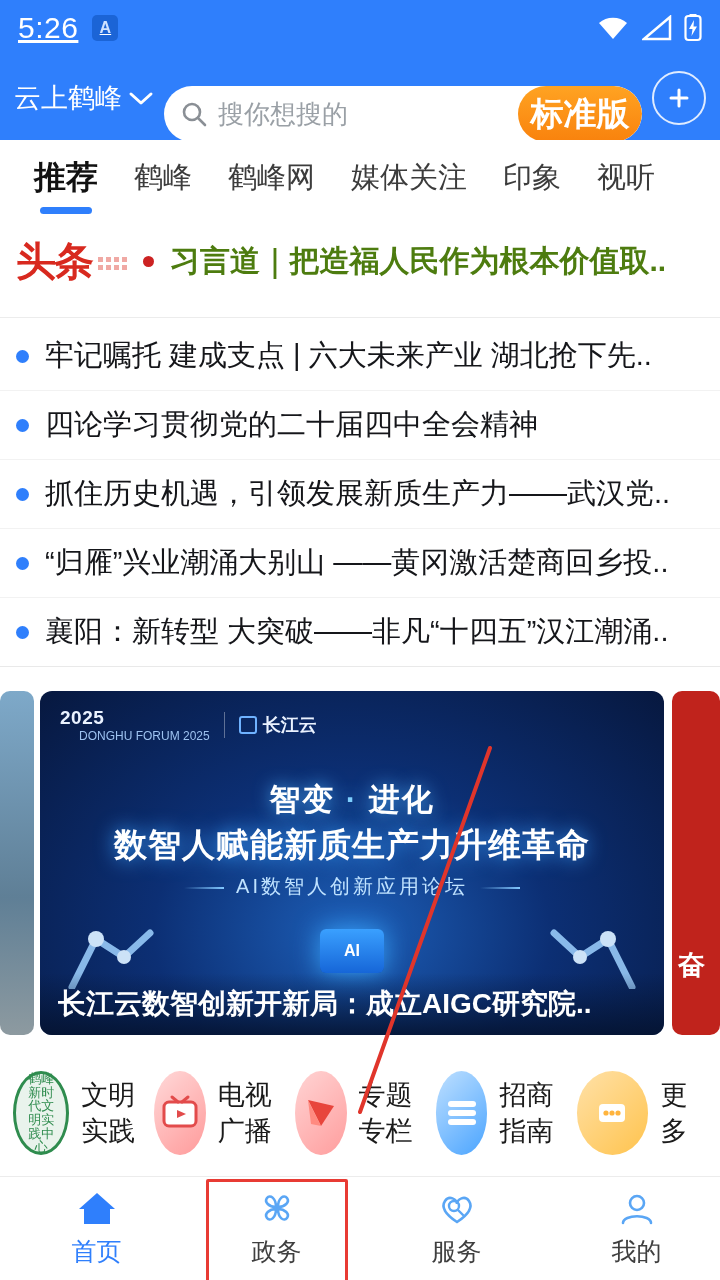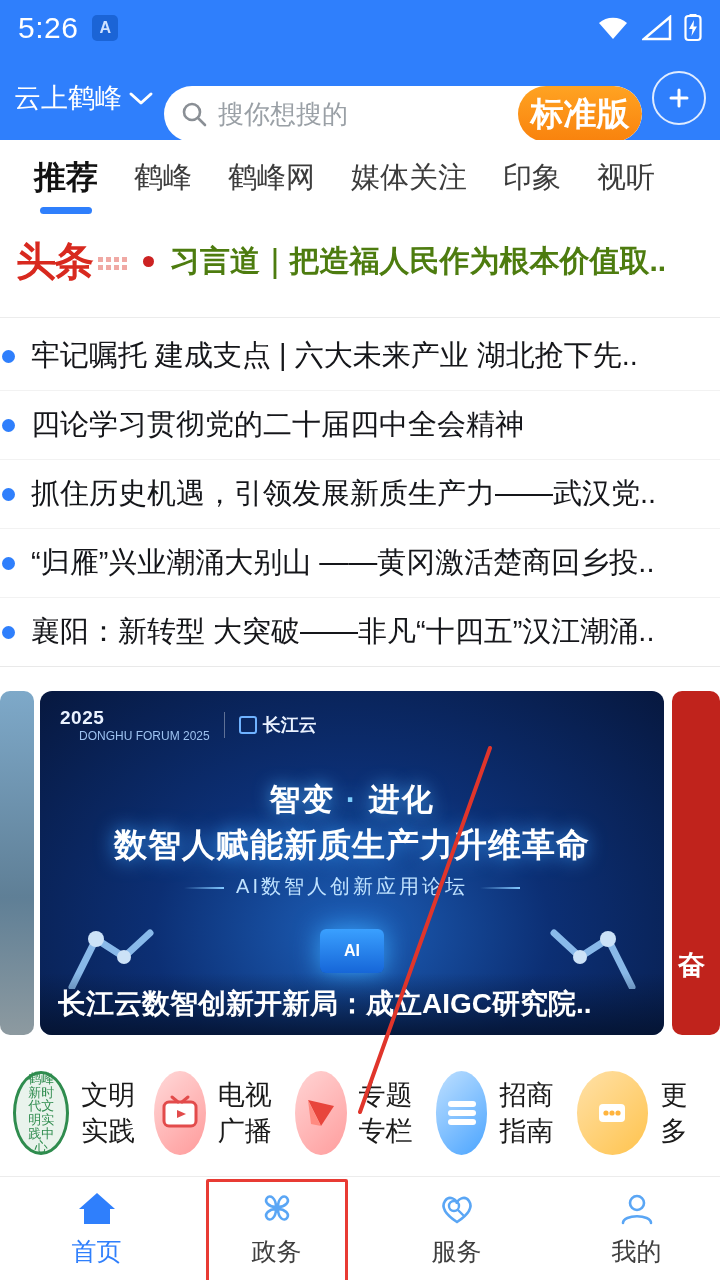--- a/index.html
+++ b/index.html
@@ -7,21 +7,21 @@
     width: 720px; height: 1280px;
     font-family: "Liberation Sans", "DejaVu Sans", sans-serif;
     background: #ffffff;
     overflow: hidden;
   }
   .screen { position: relative; width: 720px; height: 1280px; background: #fff; }
 
   
   .statusbar {
     height: 56px; background: #2f7ffc; color: #fff;
-    display: flex; align-items: center; padding: 0 18px;
+    display: flex; align-items: center; padding: 0 18px; text-decoration: underline;
   }
   .status-time { font-size: 30px; font-weight: 500; letter-spacing: .5px; }
   .status-appicon {
     margin-left: 14px; width: 26px; height: 26px; border-radius: 5px;
     background: #1b64d6; display: flex; align-items: center; justify-content: center;
     font-size: 16px; font-weight: bold; color: #cfe2ff;
   }
   .status-right { margin-left: auto; display: flex; align-items: center; gap: 12px; }
   .ic-wifi, .ic-signal, .ic-batt { display: block; }
 
@@ -87,21 +87,21 @@
   .toutiao .dots i { display: block; width: 5px; height: 5px; background: #f0a9a4; }
   .headline-dot { width: 11px; height: 11px; border-radius: 50%; background: #c22; flex: 0 0 auto; }
   .headline-text {
     font-size: 30px; color: #4d7c0f; font-weight: 600; white-space: nowrap;
     overflow: hidden; text-overflow: ellipsis;
   }
 
   
   .newslist { padding: 4px 0 6px 0; }
   .news-item {
-    display: flex; align-items: center; gap: 16px; padding: 14px 2px;
+    display: flex; align-items: center; gap: 16px; padding: 14px 16px;
     border-bottom: 1px solid #f2f2f2;
   }
   .news-item:last-child { border-bottom: 1px solid #e9e9e9; }
   .bullet { width: 13px; height: 13px; border-radius: 50%; background: #2f7ffc; flex: 0 0 auto; }
   .news-text {
     font-size: 29px; color: #15161a; white-space: nowrap;
     overflow: hidden; text-overflow: ellipsis;
   }
 
   

